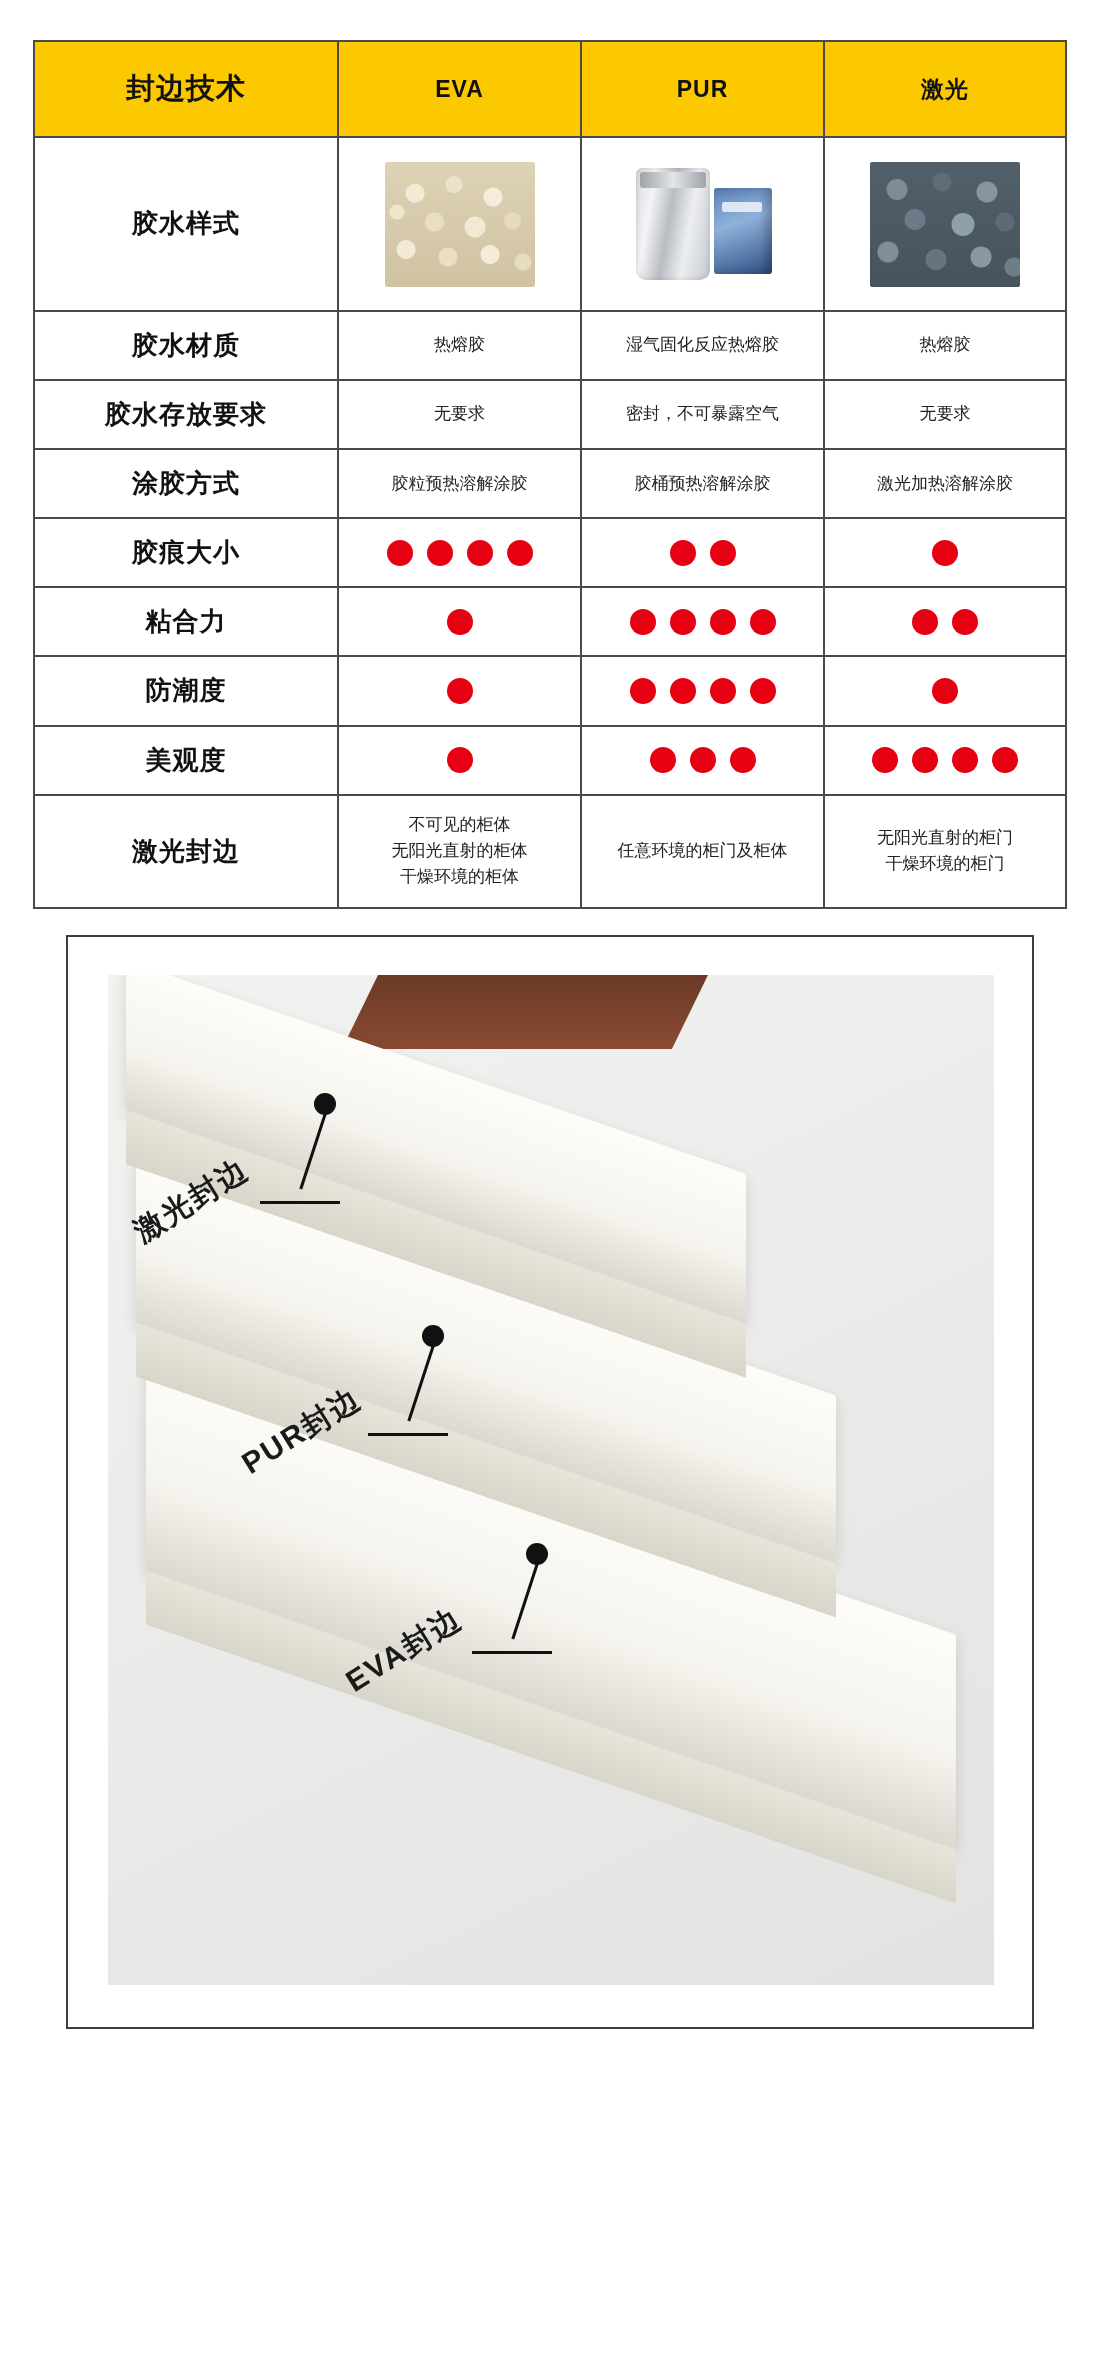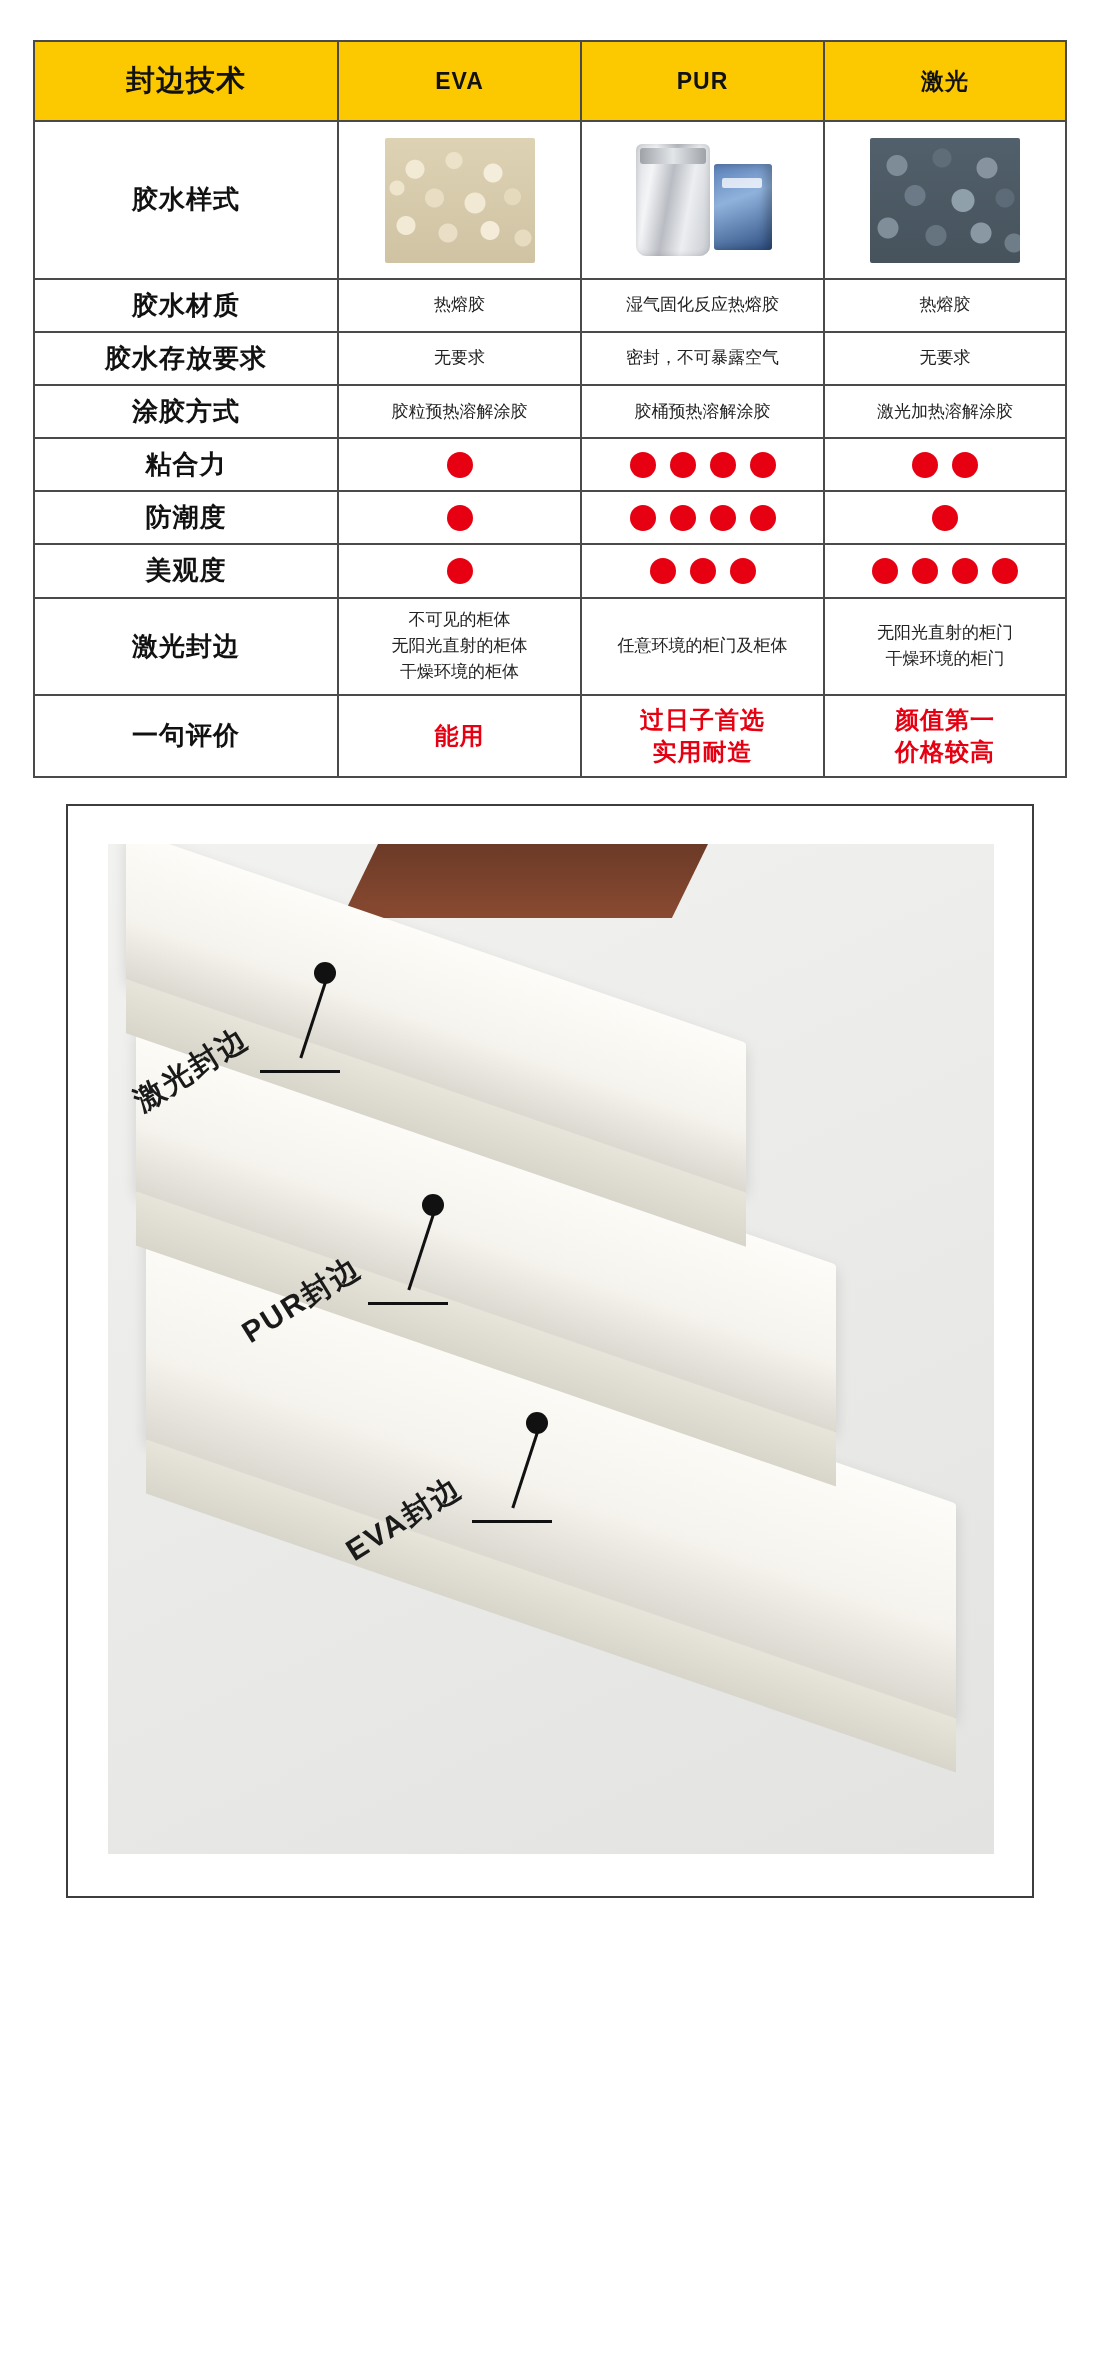--- a/index.html
+++ b/index.html
@@ -21,21 +21,21 @@
   table.compare{
     width:1034px;
     border-collapse:collapse;
     table-layout:fixed;
     border:2px solid #4a4a4a;
   }
   table.compare td,table.compare th{
     border:2px solid #4a4a4a;
     text-align:center;
     vertical-align:middle;
-    padding:8px;
+    padding:16px;
   }
   col.c0{width:304px;}
   col.c1{width:243px;}
   col.c2{width:243px;}
   col.c3{width:242px;}
 
   thead th{
     background:#fcc800;
     height:62px;
     font-size:23px;
@@ -266,20 +266,42 @@
       </tr>
 
       <tr>
         <td class="rowlabel">涂胶方式</td>
         <td class="cell">胶粒预热溶解涂胶</td>
         <td class="cell">胶桶预热溶解涂胶</td>
         <td class="cell">激光加热溶解涂胶</td>
       </tr>
 
 
+      <tr>
+        <td class="rowlabel">胶痕大小</td>
+        <td>
+            <div class="dots">
+              <span class="dot"></span>
+              <span class="dot"></span>
+              <span class="dot"></span>
+              <span class="dot"></span>
+            </div>
+          </td>
+        <td>
+            <div class="dots">
+              <span class="dot"></span>
+              <span class="dot"></span>
+            </div>
+          </td>
+        <td>
+            <div class="dots">
+              <span class="dot"></span>
+            </div>
+          </td>
+      </tr>
 
       <tr>
         <td class="rowlabel">粘合力</td>
         <td>
             <div class="dots">
               <span class="dot"></span>
             </div>
           </td>
         <td>
             <div class="dots">
@@ -344,26 +366,20 @@
           </td>
       </tr>
 
       <tr>
         <td class="rowlabel">激光封边</td>
         <td class="cell multi">不可见的柜体<br>无阳光直射的柜体<br>干燥环境的柜体</td>
         <td class="cell multi">任意环境的柜门及柜体</td>
         <td class="cell multi">无阳光直射的柜门<br>干燥环境的柜门</td>
       </tr>
 
-      <tr>
-        <td class="rowlabel">一句评价</td>
-        <td class="verdict">能用</td>
-        <td class="verdict">过日子首选<br>实用耐造</td>
-        <td class="verdict">颜值第一<br>价格较高</td>
-      </tr>
 
     </tbody>
   </table>
 
   <div class="photo-wrap">
     <div class="photo">
       <div class="wood"></div>
 
       <div class="board b3">
           <div class="edge"></div>

